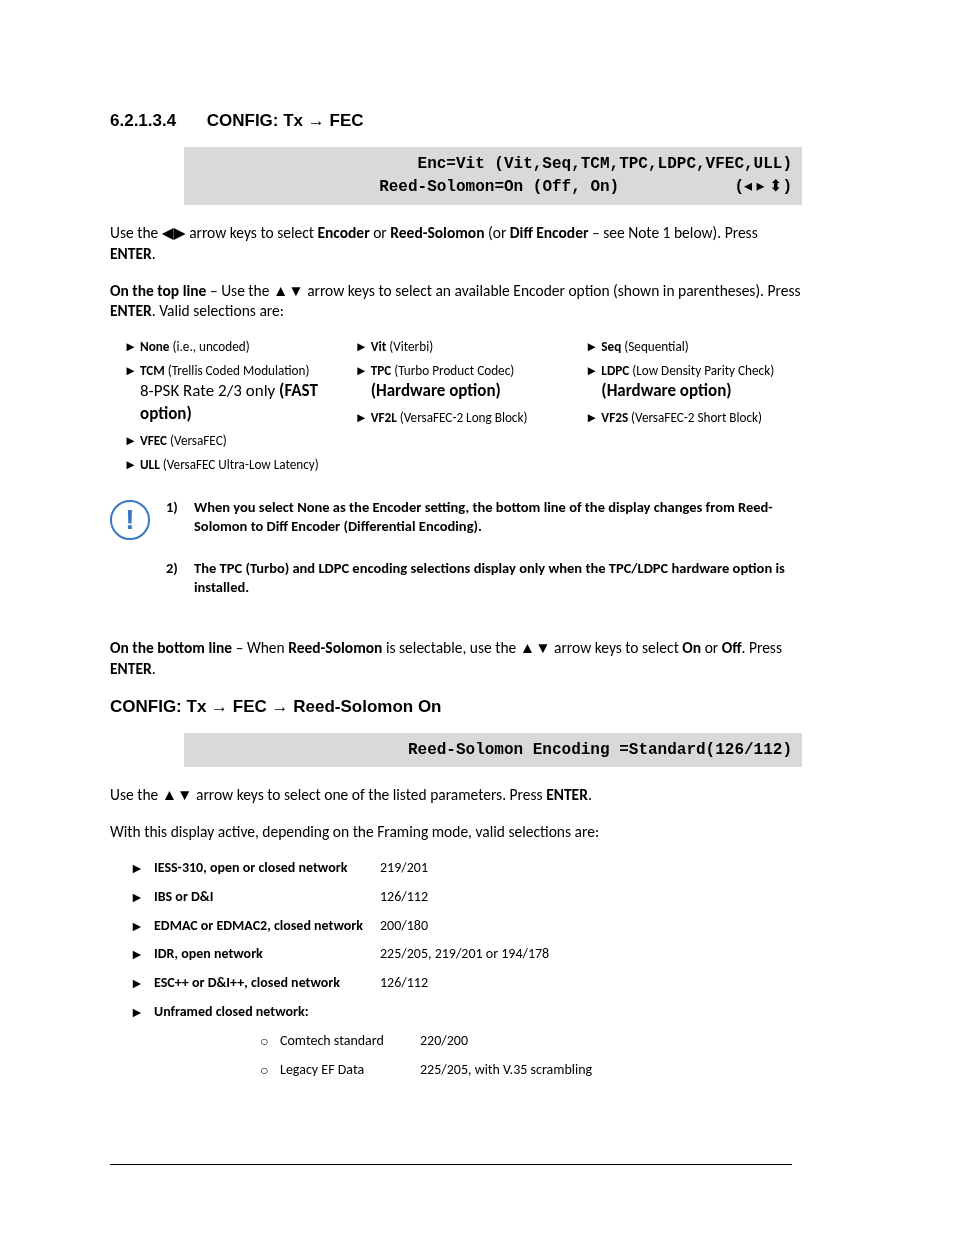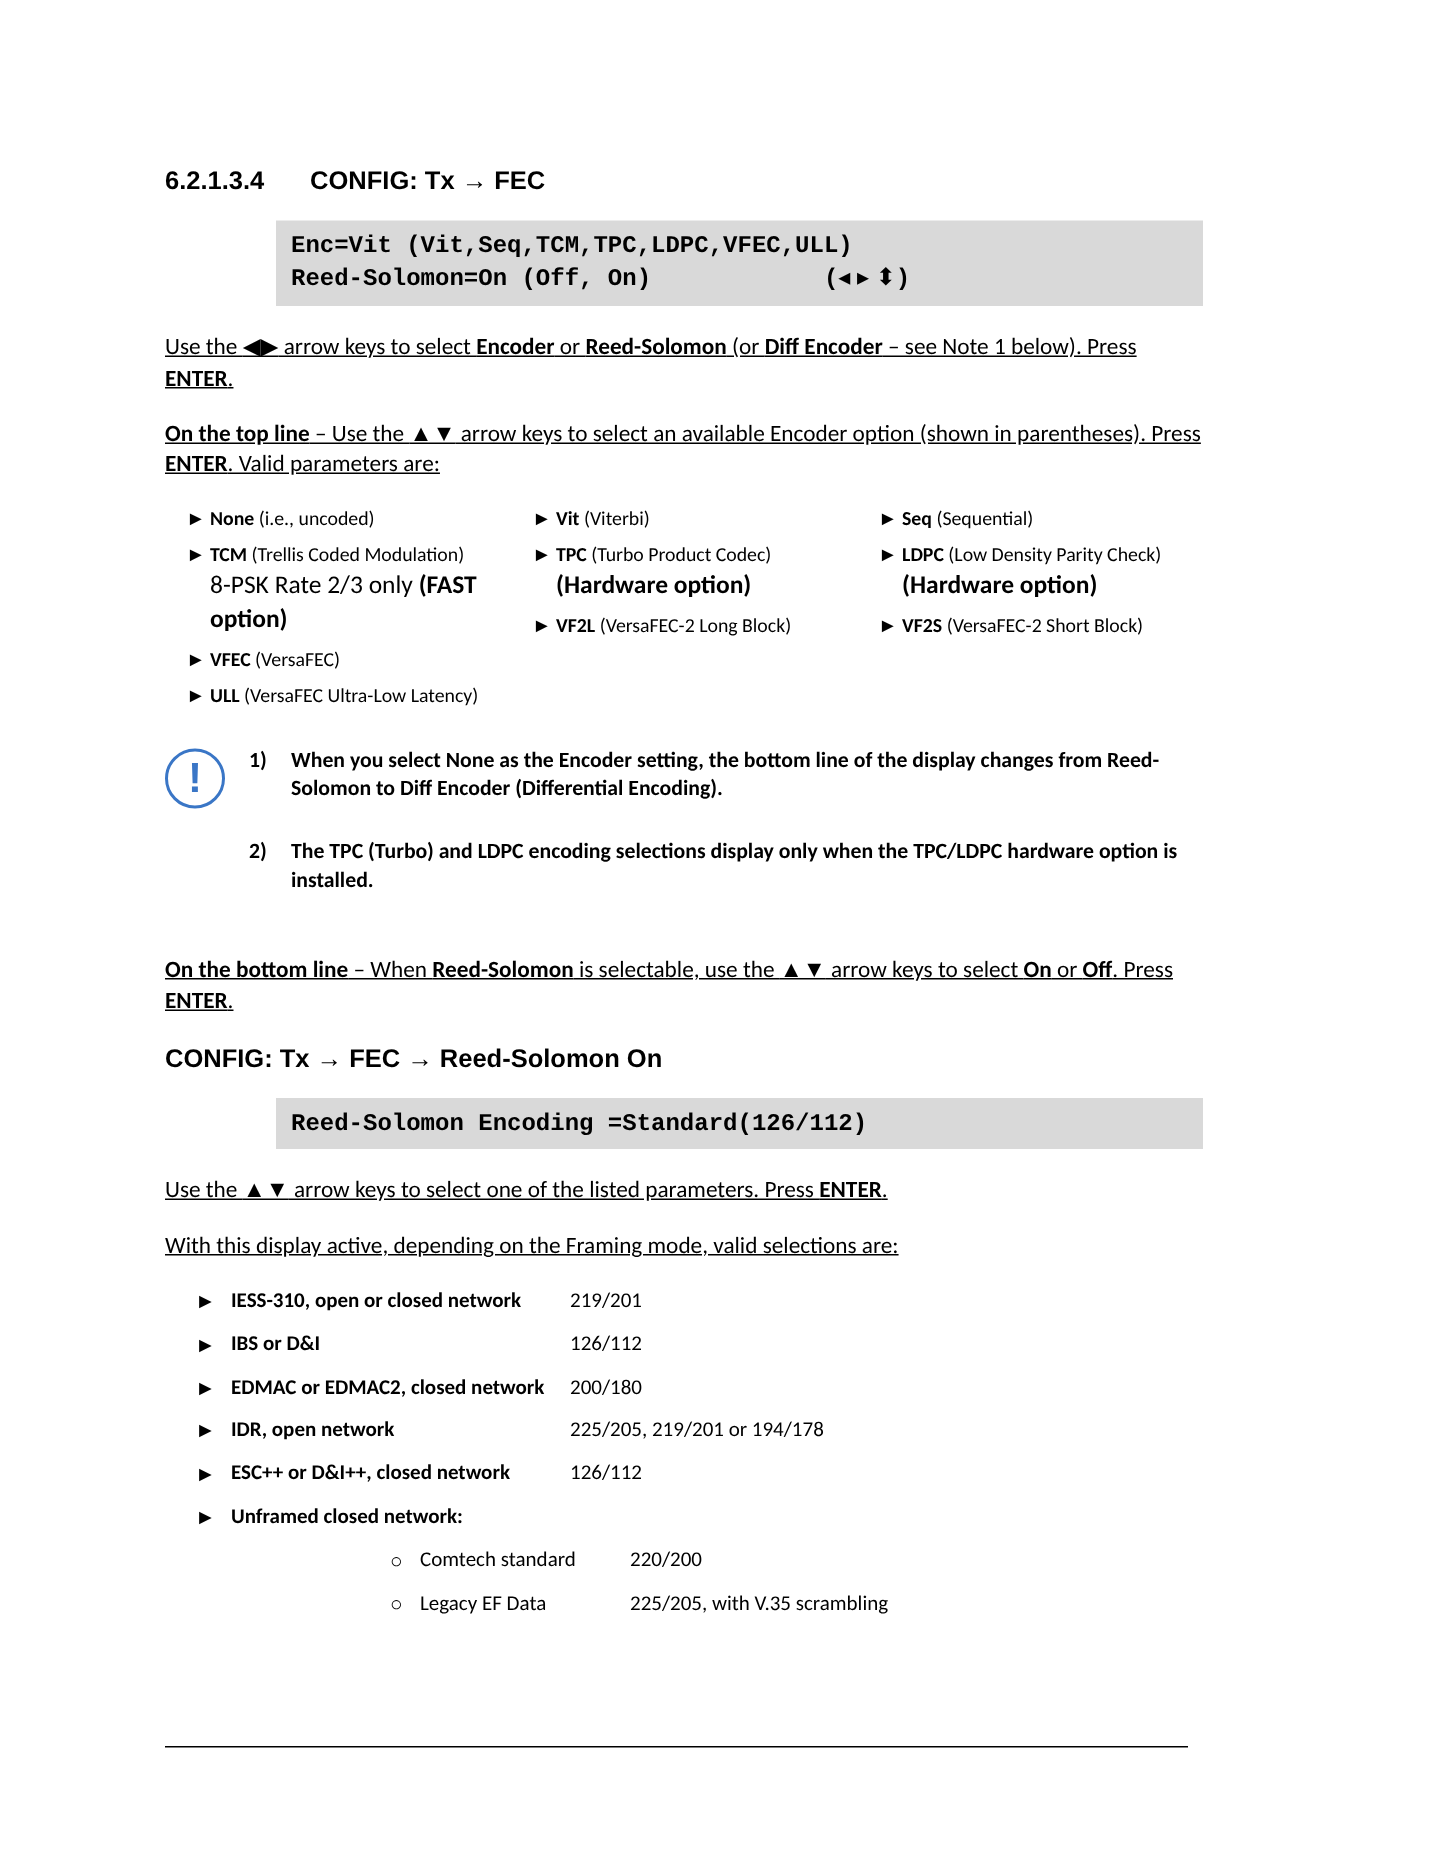--- a/index.html
+++ b/index.html
@@ -31,30 +31,30 @@
   .code-block {
     background: #d9d9d9;
     font-family: "Courier New", monospace;
     font-weight: bold;
     font-size: 16px;
     padding: 6px 10px 6px 10px;
     margin-left: 74px;
     margin-bottom: 18px;
     white-space: nowrap;
     position: relative;
+    text-align: right;
   }
   .code-line { line-height: 1.4; }
   .nav-syms {
     font-family: Arial, sans-serif;
     font-weight: normal;
   }
   p.para {
     margin: 0 0 16px 0;
     font-size: 15.5px;
-    text-decoration: underline;
   }
   .b { font-weight: bold; }
   .enc-grid {
     display: flex;
     gap: 14px;
     margin-left: 14px;
     margin-bottom: 18px;
     font-size: 13.2px;
   }
   .enc-col {
@@ -181,21 +181,21 @@
     <div class="code-line">
       <span>Reed-Solomon=On (Off, On)</span>&nbsp;&nbsp;&nbsp;&nbsp;&nbsp;&nbsp;&nbsp;&nbsp;&nbsp;&nbsp;&nbsp;&nbsp;<span>(</span><span class="nav-syms">◂ ▸ ⬍</span><span>)</span>
     </div>
   </div>
 
   <p class="para">
     <span>Use the </span><span>◀▶</span><span> arrow keys to select </span><span class="b">Encoder</span><span> or </span><span class="b">Reed-Solomon</span><span> (or </span><span class="b">Diff Encoder</span><span> – see Note 1 below). Press </span><span class="b">ENTER</span><span>.</span>
   </p>
 
   <p class="para">
-    <span class="b">On the top line</span><span> – Use the </span><span>▲▼</span><span> arrow keys to select an available Encoder option (shown in parentheses). Press </span><span class="b">ENTER</span><span>. Valid parameters are:</span>
+    <span class="b">On the top line</span><span> – Use the </span><span>▲▼</span><span> arrow keys to select an available Encoder option (shown in parentheses). Press </span><span class="b">ENTER</span><span>. Valid selections are:</span>
   </p>
 
   <div class="enc-grid">
     <div class="enc-col">
       <div class="enc-item">
         <span class="enc-bullet">►</span>
         <span class="enc-body"><span class="enc-term">None</span><span> (i.e., uncoded)</span></span>
       </div>
       <div class="enc-item">
         <span class="enc-bullet">►</span>

